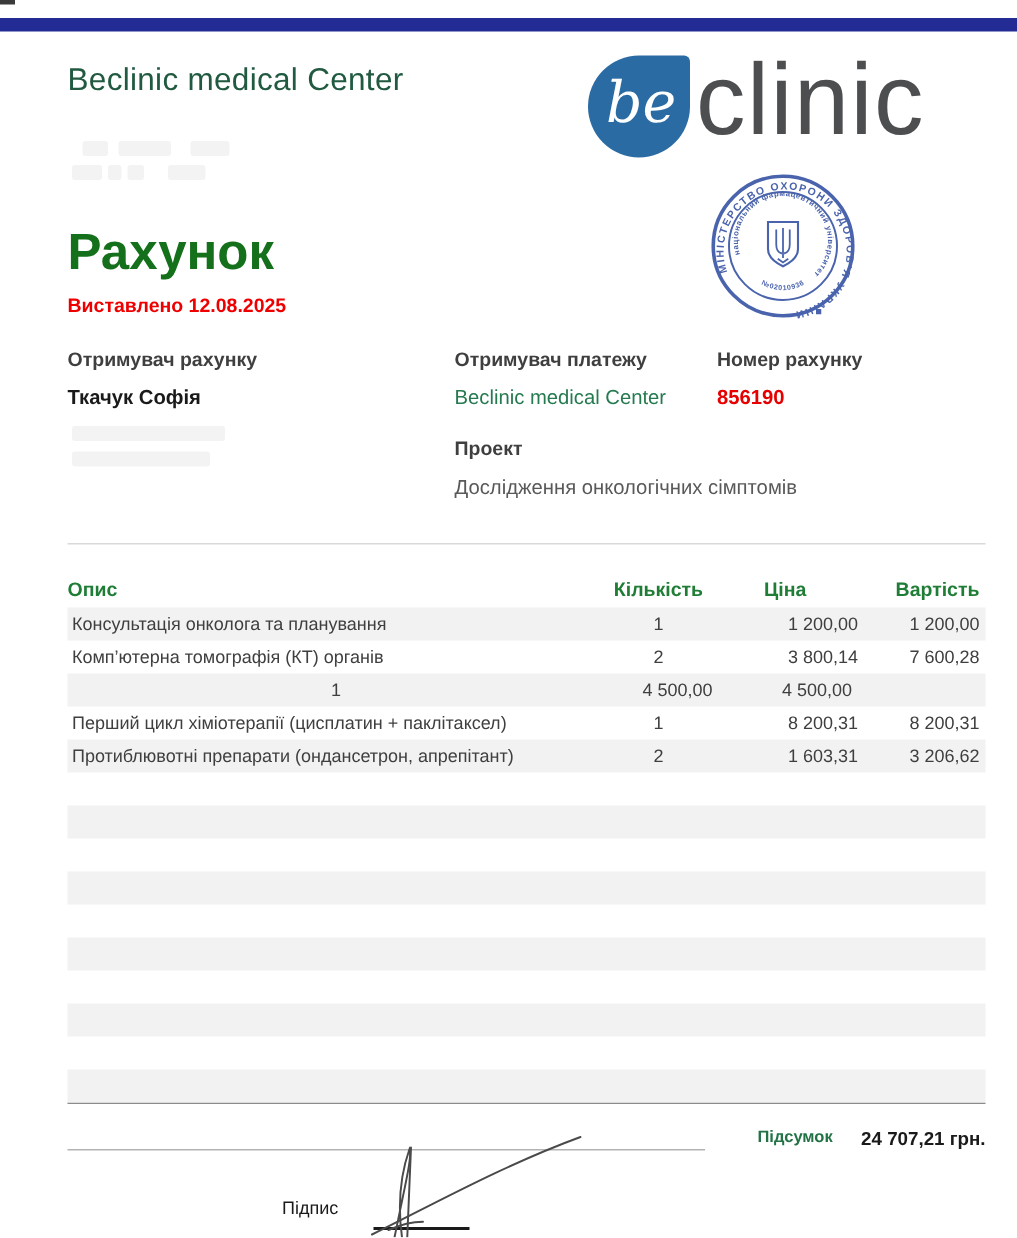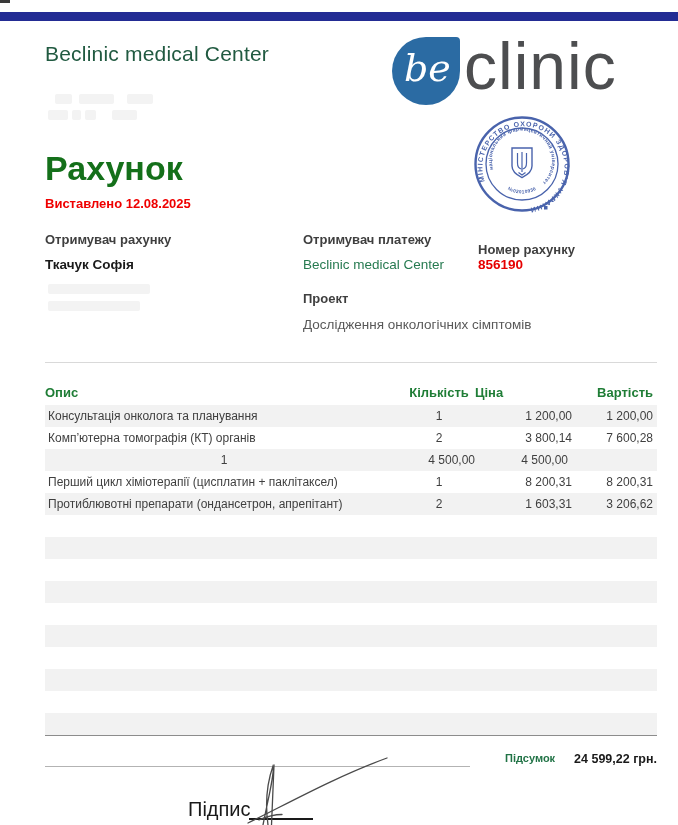--- a/index.html
+++ b/index.html
@@ -43,39 +43,39 @@
   .v-payee{color:#267a50;}
   .v-number{font-weight:bold;color:#e60000;}
   .v-project{color:#595959;}
 
   
   .table{left:45px;top:362px;width:612px;border-top:1px solid #d9d9d9;}
   .thead{display:grid;grid-template-columns:358px 72px 97px 85px;height:42px;align-items:end;
          padding-bottom:5px;box-sizing:border-box;}
   .thead .h{font-size:13px;font-weight:bold;color:#1f7d36;}
   .h.qty{text-align:center;}
-  .h.price{text-align:left;}
+  .h.price{text-align:center;}
   .h.amount{text-align:right;padding-right:4px;}
   .tbody{border-bottom:1px solid #8c8c8c;}
   .trow{display:grid;grid-template-columns:358px 72px 97px 85px;height:22px;line-height:22px;}
   .trow.shaded{background:#f2f2f2;}
   .cell{font-size:12px;color:#3f3f3f;white-space:nowrap;overflow:hidden;}
   .cell.desc{padding-left:3px;}
   .cell.qty{text-align:center;}
   .cell.price{text-align:right;}
   .cell.amount{text-align:right;padding-right:4px;}
 
   
   .note{left:45px;top:740px;font-size:11.5px;color:#8f8f8f;line-height:15px;}
   .note-underline{left:45px;top:766px;width:425px;height:1px;background:#b3b3b3;}
   .total-label{left:505px;top:752px;font-size:11px;font-weight:bold;color:#217346;}
   .total-value{right:21px;top:752px;font-size:12.5px;font-weight:bold;color:#1a1a1a;text-align:right;}
 
   
-  .sig-label{left:188px;top:798px;font-size:20px;color:#1a1a1a;}
+  .sig-label{left:188px;top:798px;font-size:12px;color:#1a1a1a;}
   .sig-line{left:249px;top:818px;width:64px;height:1.5px;background:#1a1a1a;}
   .sig-svg{left:230px;top:735px;}
 
   
   .stamp{left:472px;top:114px;opacity:.92;}
   .stamp text{font-family:"Liberation Sans",sans-serif;font-weight:bold;}
 </style>
 </head>
 <body>
 
@@ -127,21 +127,21 @@
     <text font-size="5.2" letter-spacing="0.35" fill="#3a56a5">
       <textPath href="#stampInnerTop">національний фармацевтичний університет</textPath>
     </text>
     <text font-size="4.8" letter-spacing="0.4" fill="#3a56a5" text-anchor="middle">
       <textPath href="#stampInnerBottom" startOffset="50%">№02010936</textPath>
     </text>
   </svg>
 
   <div class="abs field-label" style="left:45px;top:232px">Отримувач рахунку</div>
   <div class="abs field-label" style="left:303px;top:232px">Отримувач платежу</div>
-  <div class="abs field-label" style="left:478px;top:242px">Номер рахунку</div>
+  <div class="abs field-label" style="left:478px;top:232px">Номер рахунку</div>
 
   <div class="abs field-value v-recipient" style="left:45px;top:257px">Ткачук Софія</div>
   <div class="abs field-value v-payee" style="left:303px;top:257px">Beclinic medical Center</div>
   <div class="abs field-value v-number" style="left:478px;top:257px">856190</div>
 
   <div class="abs redact" style="left:48px;top:284px;width:102px;height:10px"></div>
   <div class="abs redact" style="left:48px;top:301px;width:92px;height:10px"></div>
 
   <div class="abs field-label" style="left:303px;top:291px">Проект</div>
   <div class="abs field-value v-project" style="left:303px;top:317px">Дослідження онкологічних сімптомів</div>
@@ -241,21 +241,21 @@
           <div class="cell desc"></div>
           <div class="cell qty"></div>
           <div class="cell price"></div>
           <div class="cell amount"></div>
         </div>
       </div>
   </div>
 
   <div class="abs note-underline"></div>
   <div class="abs total-label">Підсумок</div>
-  <div class="abs total-value">24 599,22 грн.</div>
+  <div class="abs total-value">24 707,21 грн.</div>
 
   <div class="abs sig-label">Підпис</div>
   <div class="abs sig-line"></div>
   <svg class="abs sig-svg" width="170" height="90" viewBox="0 0 170 90">
     <g stroke="#4a4a4a" stroke-width="1.3" fill="none" stroke-linecap="round">
       <path d="M 18 88 C 55 70, 105 42, 157 23"></path>
       <path d="M 33 90 C 40 55, 45 36, 43 31 C 37 48, 35 68, 38 90"></path>
       <path d="M 44 30 L 41.5 90"></path>
       <path d="M 29 85 C 38 81, 47 79.5, 52 79.5"></path>
     </g>

